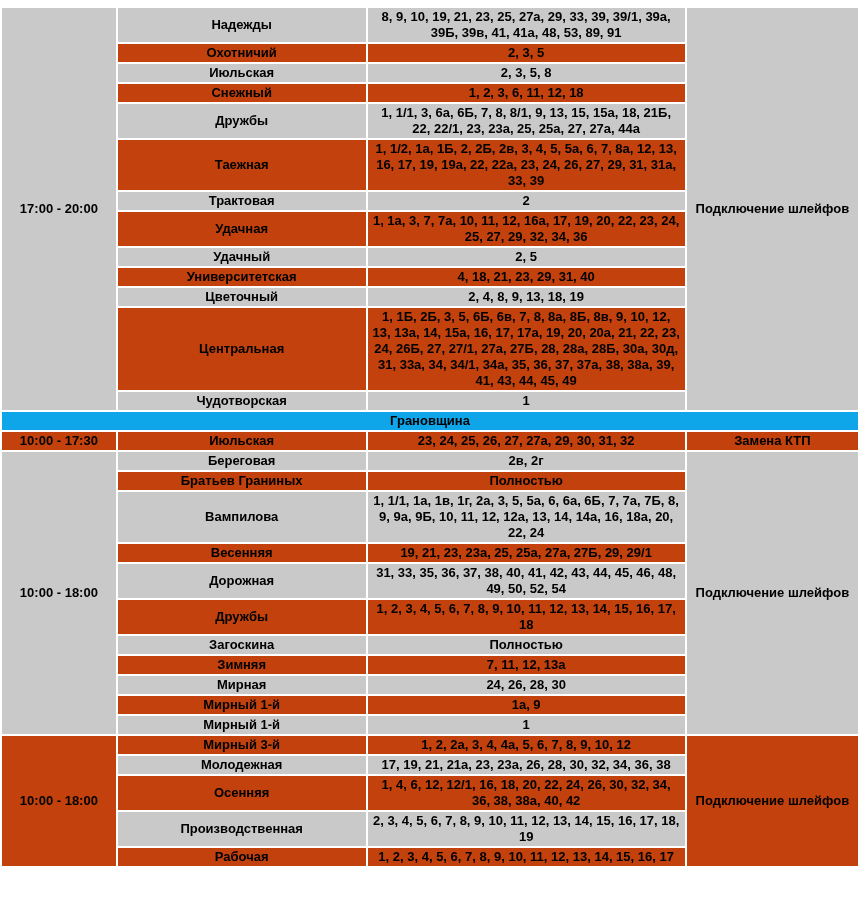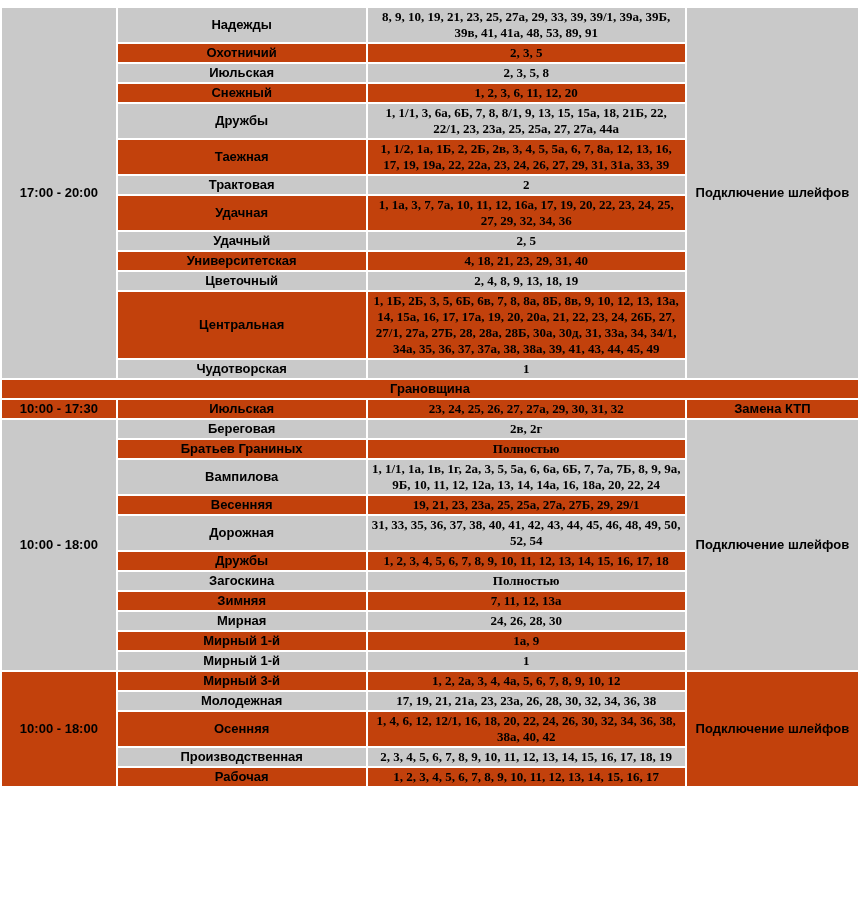--- a/index.html
+++ b/index.html
@@ -28,26 +28,26 @@
     line-height: 16px;
     color: #000000;
     text-align: center;
     vertical-align: middle;
     padding: 1px 4px;
     word-wrap: break-word;
   }
   td.bg-gray  { background: #c9c9c9; }
   td.bg-cream { background: #c2410c; }
   td.section-header {
-    background: #c2410c;
+    background: #0ea5e9;
     color: #dcdcdc;
     font-size: 13px;
     padding: 2px 4px;
   }
-  td.numbers { padding: 1px 6px; font-family: Liberation Serif, serif; }
+  td.numbers { padding: 1px 6px; }
 </style>
 </head>
 <body>
 
 <div class="page">
   <table class="schedule">
     <colgroup>
       <col style="width:113px">
       <col style="width:246px">
       <col style="width:315px">
@@ -63,21 +63,21 @@
         <tr>
           <td class="street bg-cream">Охотничий</td>
           <td class="numbers bg-cream">2, 3, 5</td>
         </tr>
         <tr>
           <td class="street bg-gray">Июльская</td>
           <td class="numbers bg-gray">2, 3, 5, 8</td>
         </tr>
         <tr>
           <td class="street bg-cream">Снежный</td>
-          <td class="numbers bg-cream">1, 2, 3, 6, 11, 12, 20</td>
+          <td class="numbers bg-cream">1, 2, 3, 6, 11, 12, 18</td>
         </tr>
         <tr>
           <td class="street bg-gray">Дружбы</td>
           <td class="numbers bg-gray">1, 1/1, 3, 6а, 6Б, 7, 8, 8/1, 9, 13, 15, 15а, 18, 21Б, 22, 22/1, 23, 23а, 25, 25а, 27, 27а, 44а</td>
         </tr>
         <tr>
           <td class="street bg-cream">Таежная</td>
           <td class="numbers bg-cream">1, 1/2, 1а, 1Б, 2, 2Б, 2в, 3, 4, 5, 5а, 6, 7, 8а, 12, 13, 16, 17, 19, 19а, 22, 22а, 23, 24, 26, 27, 29, 31, 31а, 33, 39</td>
         </tr>
         <tr>

